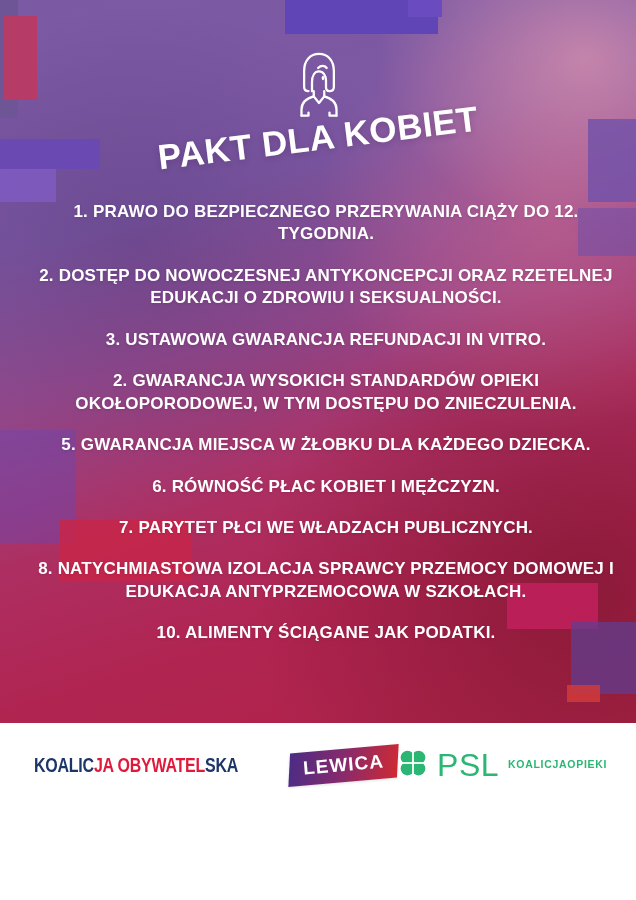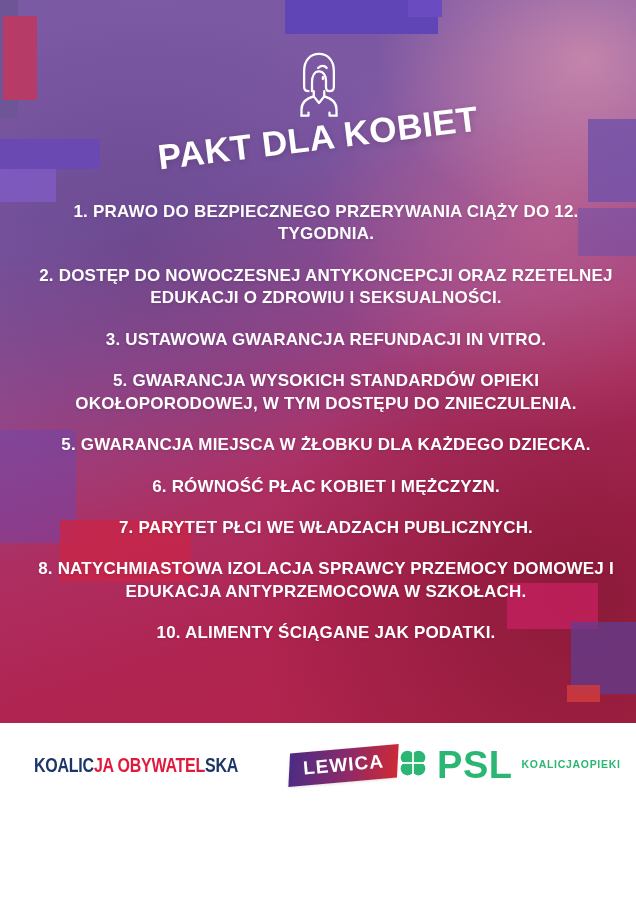--- a/index.html
+++ b/index.html
@@ -76,21 +76,21 @@
     background:linear-gradient(97deg,#4a2c85 0%,#8a2a6a 52%,#cf2a33 100%);
     transform:rotate(-5deg) skewX(-8deg);
     box-shadow:0 1px 3px rgba(0,0,0,.12);
   }
   .lewica span{
     display:inline-block;transform:skewX(8deg);
     color:#ffffff;font-size:19px;font-weight:800;letter-spacing:1px;
   }
 
   .psl{display:flex;align-items:center;gap:9px;}
-  .psl-abbr{color:#2bb673;font-size:38px;font-weight:700;letter-spacing:.5px;line-height:1;}
+  .psl-abbr{color:#2bb673;font-size:32px;font-weight:400;letter-spacing:.5px;line-height:1;}
   .psl-sub{display:flex;justify-content:center;
     color:#2bb673;font-size:10.5px;font-weight:700;letter-spacing:.7px;line-height:1.25;}
 </style>
 </head>
 <body>
 
 <div class="canvas">
 
   <div class="poster">
     <div class="shape s1"></div>
@@ -123,21 +123,21 @@
     </div>
 
     <h1 class="title">PAKT DLA KOBIET</h1>
 
     <div class="list">
       <p class="item">1. PRAWO DO BEZPIECZNEGO PRZERYWANIA CIĄŻY DO 12.
 TYGODNIA.</p>
       <p class="item">2. DOSTĘP DO NOWOCZESNEJ ANTYKONCEPCJI ORAZ RZETELNEJ
 EDUKACJI O ZDROWIU I SEKSUALNOŚCI.</p>
       <p class="item">3. USTAWOWA GWARANCJA REFUNDACJI IN VITRO.</p>
-      <p class="item">5. GWARANCJA WYSOKICH STANDARDÓW OPIEKI
+      <p class="item">2. GWARANCJA WYSOKICH STANDARDÓW OPIEKI
 OKOŁOPORODOWEJ, W TYM DOSTĘPU DO ZNIECZULENIA.</p>
       <p class="item">5. GWARANCJA MIEJSCA W ŻŁOBKU DLA KAŻDEGO DZIECKA.</p>
       <p class="item">6. RÓWNOŚĆ PŁAC KOBIET I MĘŻCZYZN.</p>
       <p class="item">7. PARYTET PŁCI WE WŁADZACH PUBLICZNYCH.</p>
       <p class="item">8. NATYCHMIASTOWA IZOLACJA SPRAWCY PRZEMOCY DOMOWEJ I
 EDUKACJA ANTYPRZEMOCOWA W SZKOŁACH.</p>
       <p class="item">10. ALIMENTY ŚCIĄGANE JAK PODATKI.</p>
     </div>
   </div>
 

